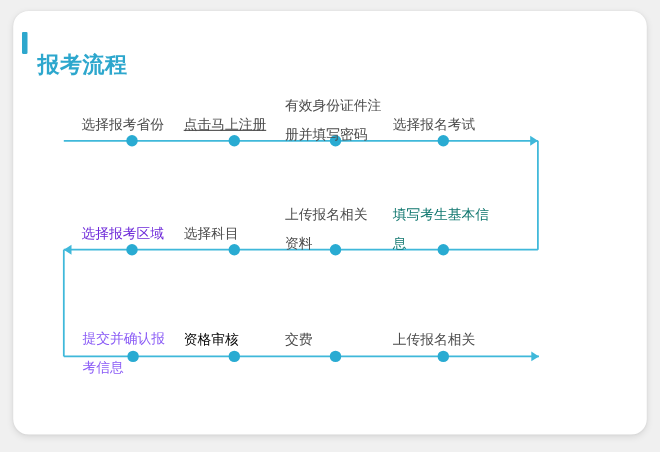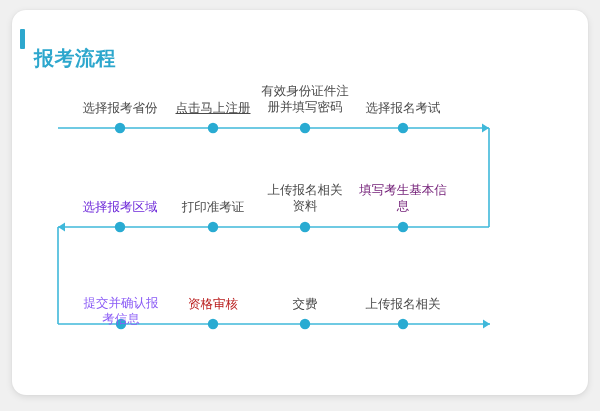--- a/index.html
+++ b/index.html
@@ -63,23 +63,22 @@
     position: absolute;
     left: 0;
     top: 0;
     width: 576px;
     height: 385px;
     overflow: visible;
   }
   .node-label {
     position: absolute;
     width: 92px;
-    text-align: center;
     font-size: 12.5px;
-    line-height: 16px;
+    line-height: 26px;
     color: #4a4a4a;
     white-space: pre-line;
   }
 </style>
 </head>
 <body>
 
 <div id="root">
 
   <div class="card">
@@ -112,28 +111,28 @@
           <circle cx="293" cy="314" r="5.2" fill="#29abd2"></circle>
           <circle cx="391" cy="314" r="5.2" fill="#29abd2"></circle>
         </svg>
       <div id="labels">
           <div class="node-label" style="color: rgb(74, 74, 74); left: 62px; top: 90px;">选择报考省份</div>
           <div class="node-label" style="color: rgb(74, 74, 74); left: 155px; top: 90px; text-decoration: underline;">点击马上注册</div>
           <div class="node-label" style="color: rgb(74, 74, 74); left: 247px; top: 73px;">有效身份证件注
 册并填写密码</div>
           <div class="node-label" style="color: rgb(74, 74, 74); left: 345px; top: 90px;">选择报名考试</div>
           <div class="node-label" style="color: #6d28d9; left: 62px; top: 189px;">选择报考区域</div>
-          <div class="node-label" style="color: rgb(74, 74, 74); left: 155px; top: 189px;">打印准考证</div>
+          <div class="node-label" style="color: rgb(74, 74, 74); left: 155px; top: 189px;">选择科目</div>
           <div class="node-label" style="color: rgb(74, 74, 74); left: 247px; top: 172px;">上传报名相关
 资料</div>
-          <div class="node-label" style="color: #701a75; left: 345px; top: 172px;">填写考生基本信
+          <div class="node-label" style="color: #0f766e; left: 345px; top: 172px;">填写考生基本信
 息</div>
           <div class="node-label" style="color: #8b5cf6; left: 63px; top: 285px;">提交并确认报
 考信息</div>
-          <div class="node-label" style="color: #b91c1c; left: 155px; top: 286px;">资格审核</div>
+          <div class="node-label" style="color: #000000; left: 155px; top: 286px;">资格审核</div>
           <div class="node-label" style="color: rgb(74, 74, 74); left: 247px; top: 286px;">交费</div>
           <div class="node-label" style="color: rgb(74, 74, 74); left: 345px; top: 286px;">上传报名相关</div>
         </div>
     </div>
 
   </div>
 
 </div>
 
 </body></html>

